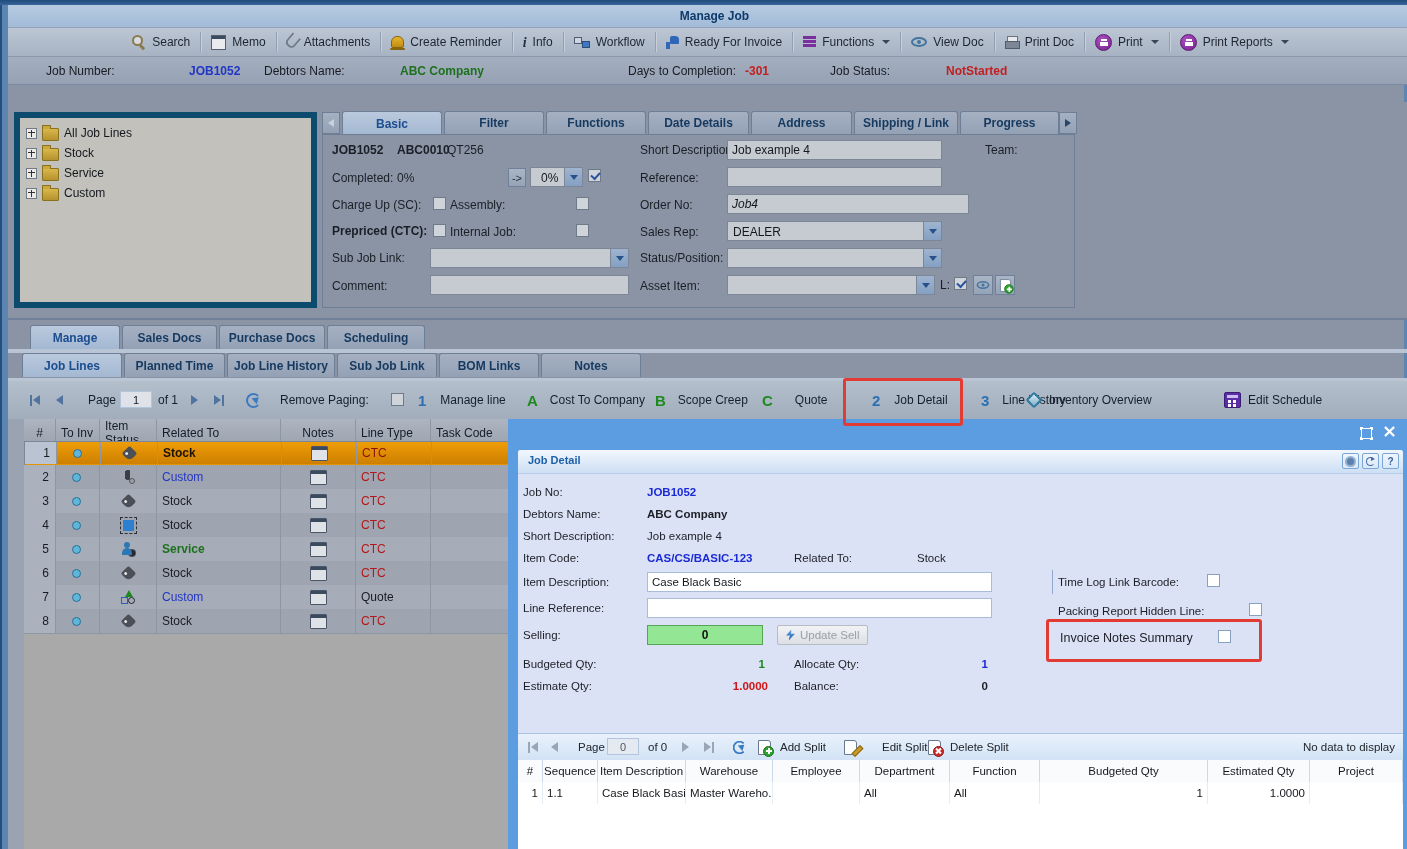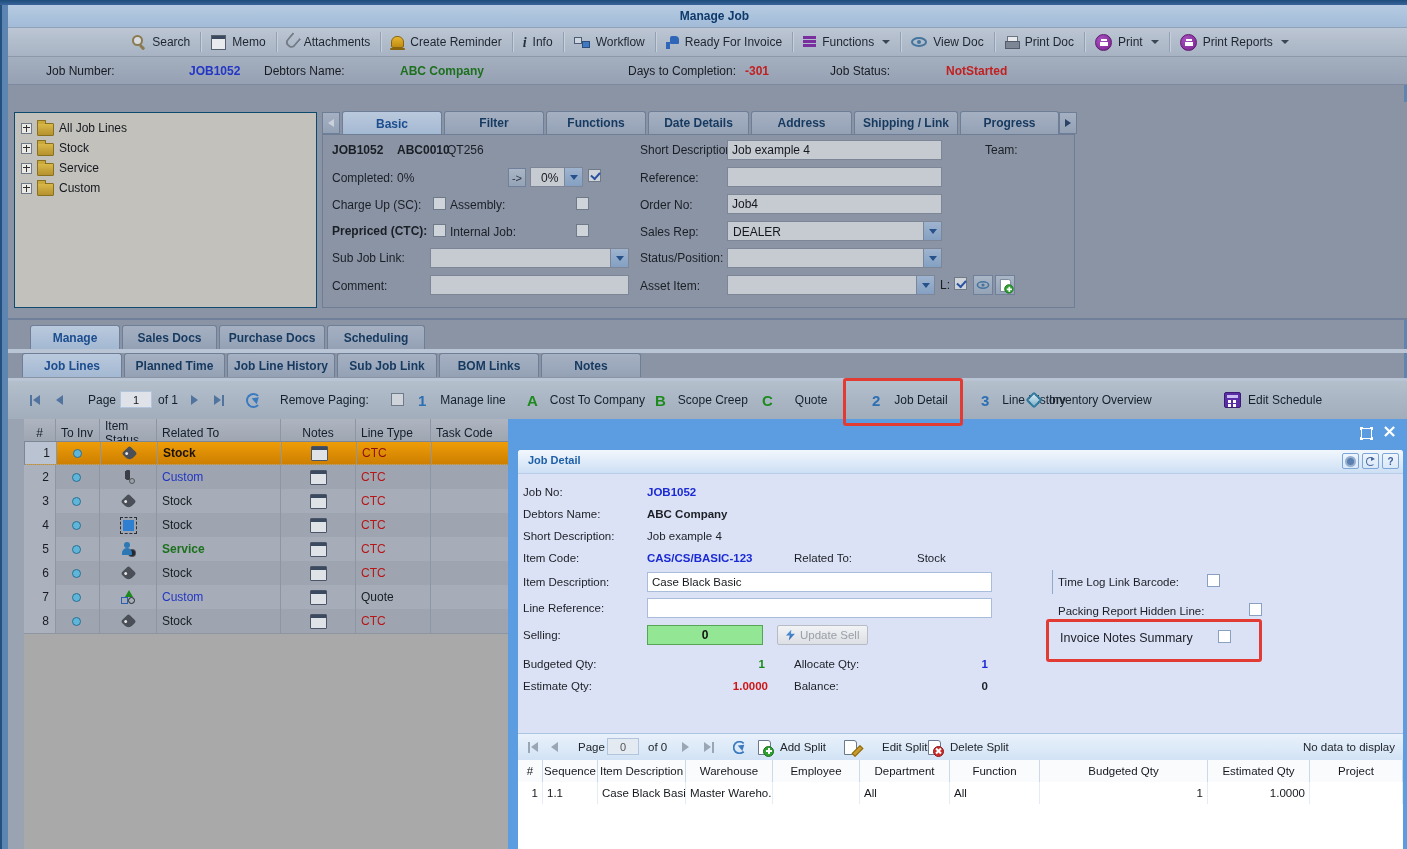--- a/index.html
+++ b/index.html
@@ -51,21 +51,21 @@
   .i-pcircle::before{content:"";position:absolute;left:4px;top:7px;width:8px;height:4px;background:#fff;}
   .i-pcircle::after{content:"";position:absolute;left:5px;top:4px;width:6px;height:2px;background:#fff;}
   
   #jobbar{left:8px;top:57px;width:1399px;height:27px;background:linear-gradient(#a3aebf,#96a1b3);border-bottom:1px solid #7c89a0;}
   #jobbar span{position:absolute;top:7px;font-size:12px;}
   
   #hstrip{left:8px;top:84px;width:1399px;height:18px;background:#95a1b3;border-bottom:1px solid #7f8da0;}
   #hstrip .t{position:absolute;left:14px;top:2px;font-weight:bold;color:#0e3a6b;}
   #hpanel{left:8px;top:102px;width:1399px;height:216px;background:#8b94a5;border-bottom:2px solid #70809a;}
   
-  #tree{left:14px;top:112px;width:303px;height:196px;background:#c3c1bc;border:1px solid #0c4a6e;box-sizing:border-box;padding:5px 0 0 6px;}
+  #tree{left:14px;top:112px;width:303px;height:196px;background:#c3c1bc;border:6px solid #0c4a6e;box-sizing:border-box;padding:5px 0 0 6px;}
   .trow{display:flex;align-items:center;gap:5px;height:20px;}
   .exp{width:9px;height:9px;background:#eceae5;border:1px solid #6f7a88;position:relative;flex:none;}
   .exp::before{content:"";position:absolute;left:1px;right:1px;top:3.5px;height:1px;background:#333;}
   .exp::after{content:"";position:absolute;top:1px;bottom:1px;left:3.5px;width:1px;background:#333;}
   .folder{width:15px;height:11px;background:linear-gradient(#d9b84a,#b5922e);border:1px solid #8a7120;border-radius:1px;position:relative;margin-top:2px;flex:none;}
   .folder::before{content:"";position:absolute;left:-1px;top:-4px;width:7px;height:3px;background:#c9a93c;border:1px solid #8a7120;border-bottom:none;border-radius:1px 1px 0 0;}
   .trow .t{font-size:12px;color:#14181e;}
   
   .tab{position:absolute;top:111px;height:23px;box-sizing:border-box;border:1px solid #6e7e96;border-bottom:none;border-radius:3px 3px 0 0;
        background:linear-gradient(#a5b0c2,#94a1b5);display:flex;align-items:center;justify-content:center;
@@ -368,21 +368,21 @@
     </div>
   <span class="fld" style="left:332px;top:279px">Comment:</span>
   <input class="inp" style="left: 430px; top: 275px; width: 199px;" value="">
 
   <span class="fld" style="left:640px;top:143px">Short Description:</span>
   <input class="inp" style="left: 727px; top: 140px; width: 215px;" value="Job example 4">
   <span class="fld" style="left:985px;top:143px">Team:</span>
   <span class="fld" style="left:640px;top:171px">Reference:</span>
   <input class="inp" style="left: 727px; top: 167px; width: 215px;" value="">
   <span class="fld" style="left:640px;top:198px">Order No:</span>
-  <input class="inp" style="left: 727px; top: 194px; width: 215px;" value="Job4">
+  <input class="inp" style="left: 727px; top: 194px; width: 242px; font-style: italic;" value="Job4">
   <span class="fld" style="left:640px;top:225px">Sales Rep:</span>
   <div class="sel" style="left:727px;top:221px;width:215px">
     <span class="v">DEALER</span>
     <span class="db"></span>
   </div>
   <span class="fld" style="left:640px;top:251px">Status/Position:</span>
   <div class="sel" style="left:727px;top:248px;width:215px">
       <span class="db"></span>
     </div>
   <span class="fld" style="left:640px;top:279px">Asset Item:</span>

